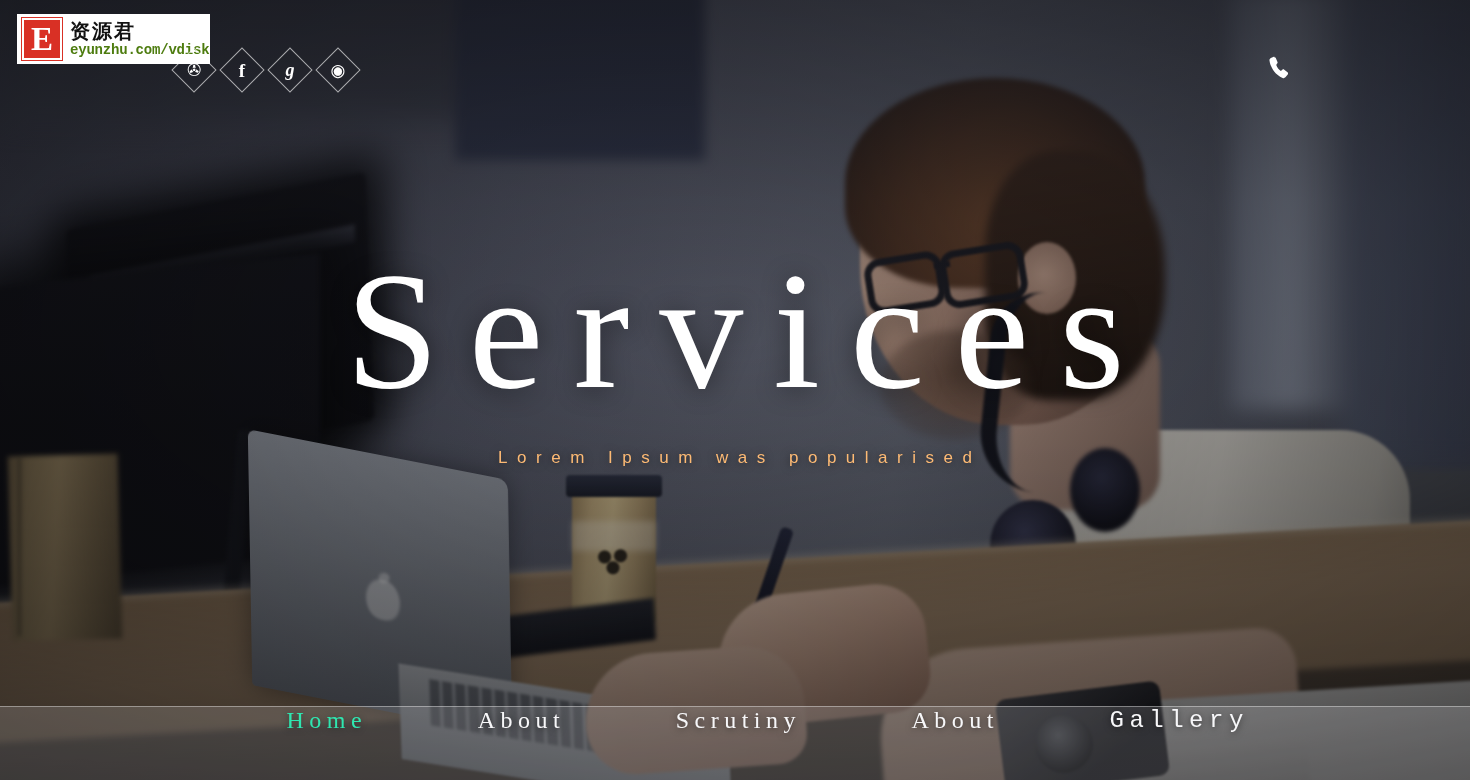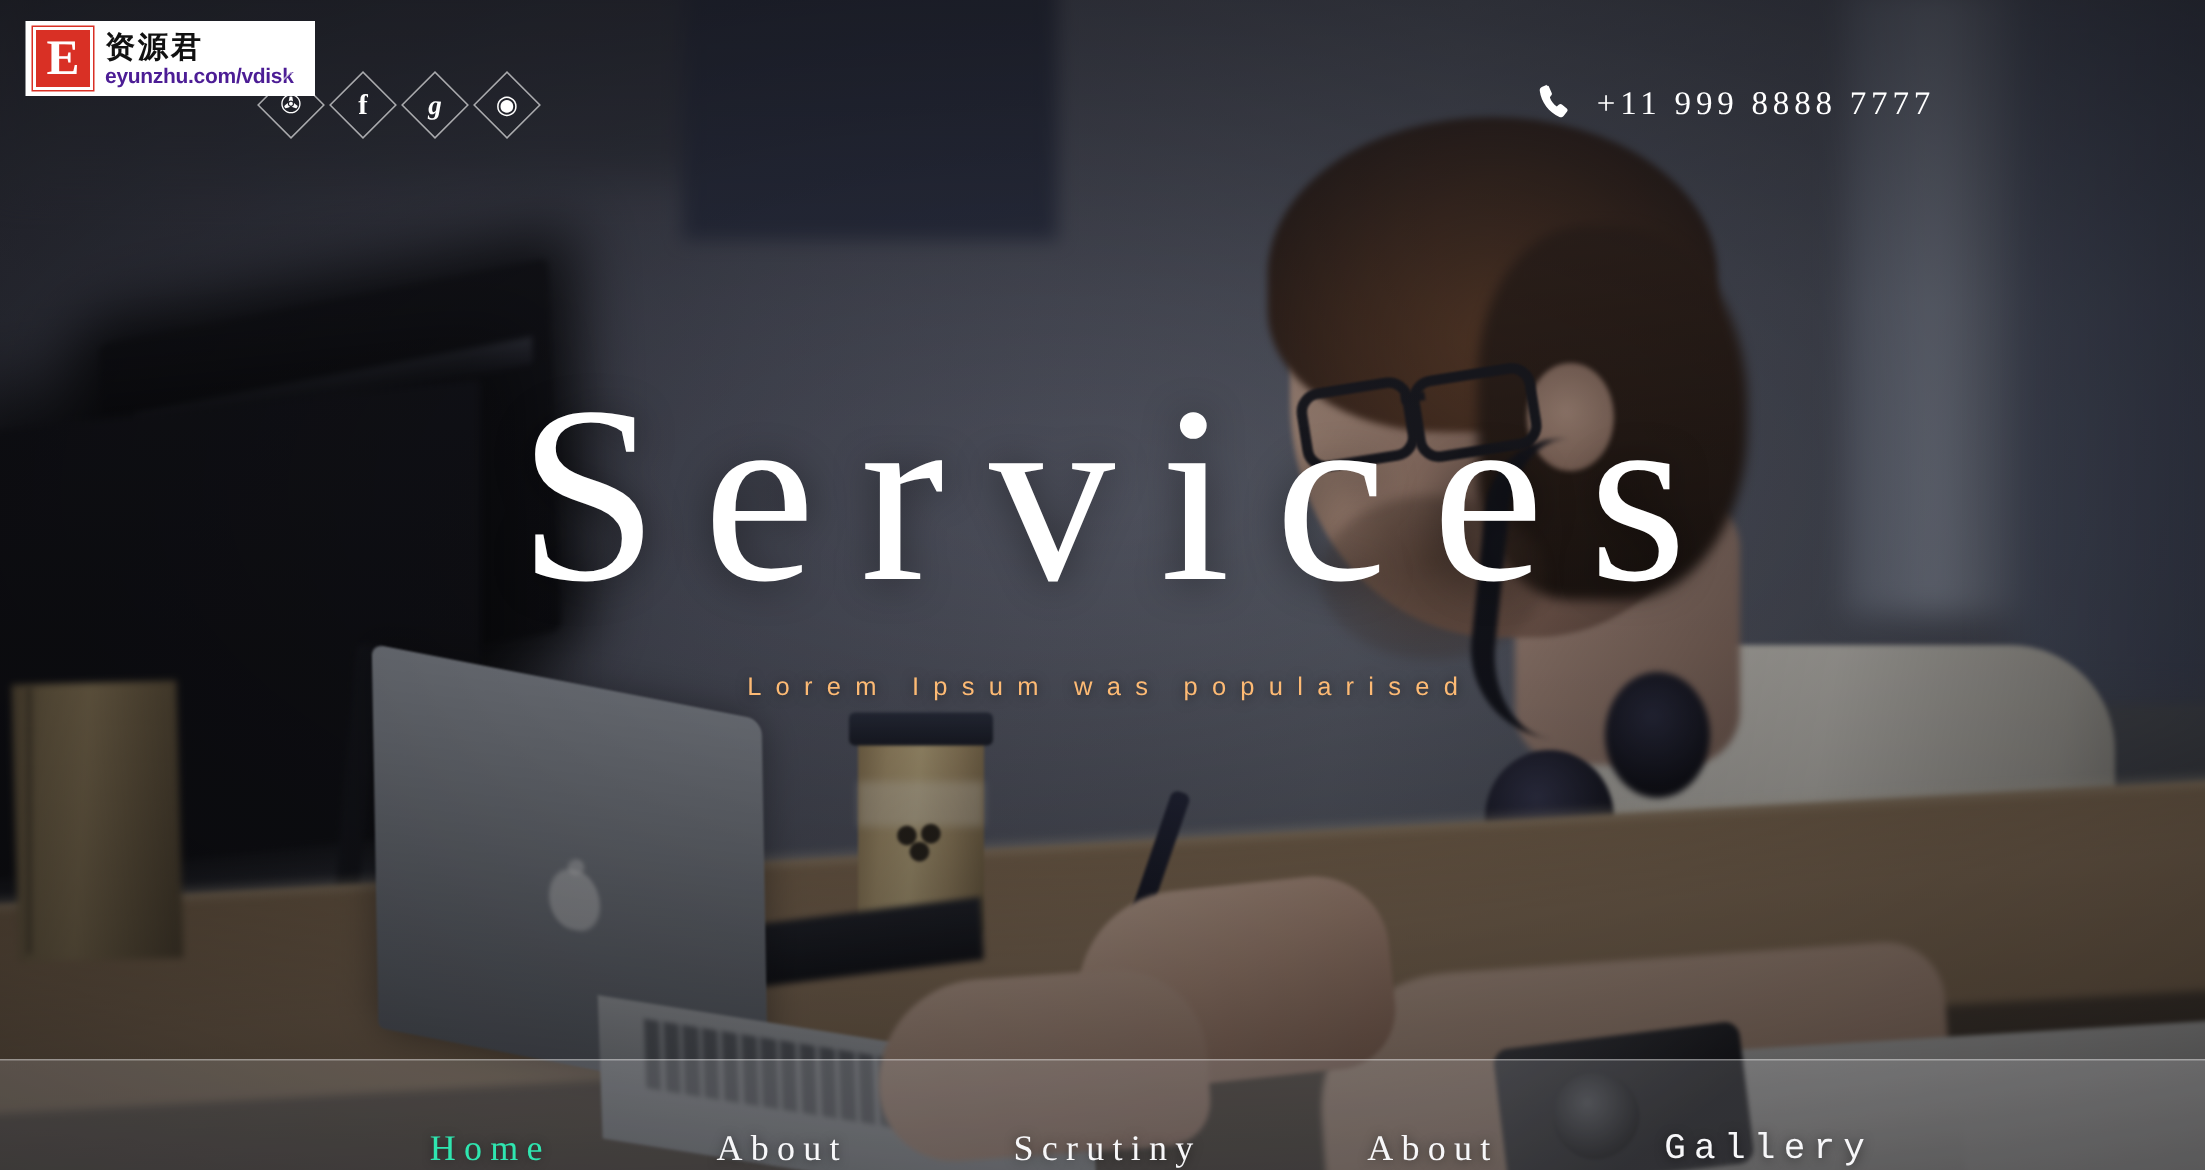--- a/index.html
+++ b/index.html
@@ -384,22 +384,22 @@
     outline:1px solid #d93025;
     flex:0 0 auto;
   }
   .wm-text { display:flex; flex-direction:column; line-height:1; }
   .wm-cn {
     font-family:"DejaVu Sans", sans-serif;
     font-weight:bold; font-size:20px; color:#111;
     letter-spacing:2px; margin-bottom:2px;
   }
   .wm-url {
-    font-family:Liberation Sans, sans-serif;
-    font-weight:bold; font-size:14px; color:#4c1d95; letter-spacing:-.2px;
+    font-family:Liberation Mono, monospace;
+    font-weight:bold; font-size:14px; color:#4d7c0f; letter-spacing:-.2px;
   }
 
   .social {
     position:absolute; left:171px; top:47px;
     display:flex; gap:2px;
   }
   .soc {
     position:relative;
     width:46px; height:46px;
     display:flex; align-items:center; justify-content:center;
@@ -457,21 +457,21 @@
     white-space:nowrap;
     text-shadow:0 1px 8px rgba(0,0,0,.55);
   }
 
   
   .navbar {
     position:absolute; left:0; bottom:0; width:100%; height:74px;
     background:rgba(235,236,240,.16);
     border-top:1px solid rgba(255,255,255,.38);
     z-index:45;
-    display:flex; align-items:flex-end;
+    display:flex; align-items:flex-start;
   }
   .nav-list {
     display:flex; align-items:center;
     margin-left:281px;
     list-style:none;
   }
   .nav-item {
     font-family:"Liberation Serif", serif;
     font-size:24px;
     color:#f7f7f9;
@@ -589,21 +589,20 @@
         <span class="gl">◉</span>
       </a>
     </div>
 
     <div class="phone">
       <span class="phone-icon">
         <svg width="24" height="24" viewBox="0 0 24 24" aria-hidden="true">
           <path fill="#ffffff" d="M6.6 2.2 3.4 4.1c-.9.6-1.3 1.7-1 2.7 1 3.6 3 7 5.7 9.7 2.7 2.7 6.1 4.7 9.7 5.7 1 .3 2.1-.1 2.7-1l1.9-3.2c.4-.7.2-1.6-.5-2l-3.6-2.2c-.6-.4-1.4-.3-1.9.3l-1.3 1.5c-2.3-1.2-4.2-3.1-5.4-5.4L10.2 9c.6-.5.7-1.3.3-1.9L8.3 3.5c-.4-.7-1.1-.9-1.7-.5z"></path>
         </svg>
       </span>
-      <span class="phone-num">+11 999 8888 7777</span>
     </div>
   </div>
 
   <nav class="navbar">
     <ul class="nav-list">
       <li class="nav-item active">Home</li>
       <li class="nav-item">About</li>
       <li class="nav-item">Scrutiny</li>
       <li class="nav-item">About</li>
       <li class="nav-item">Gallery</li>

